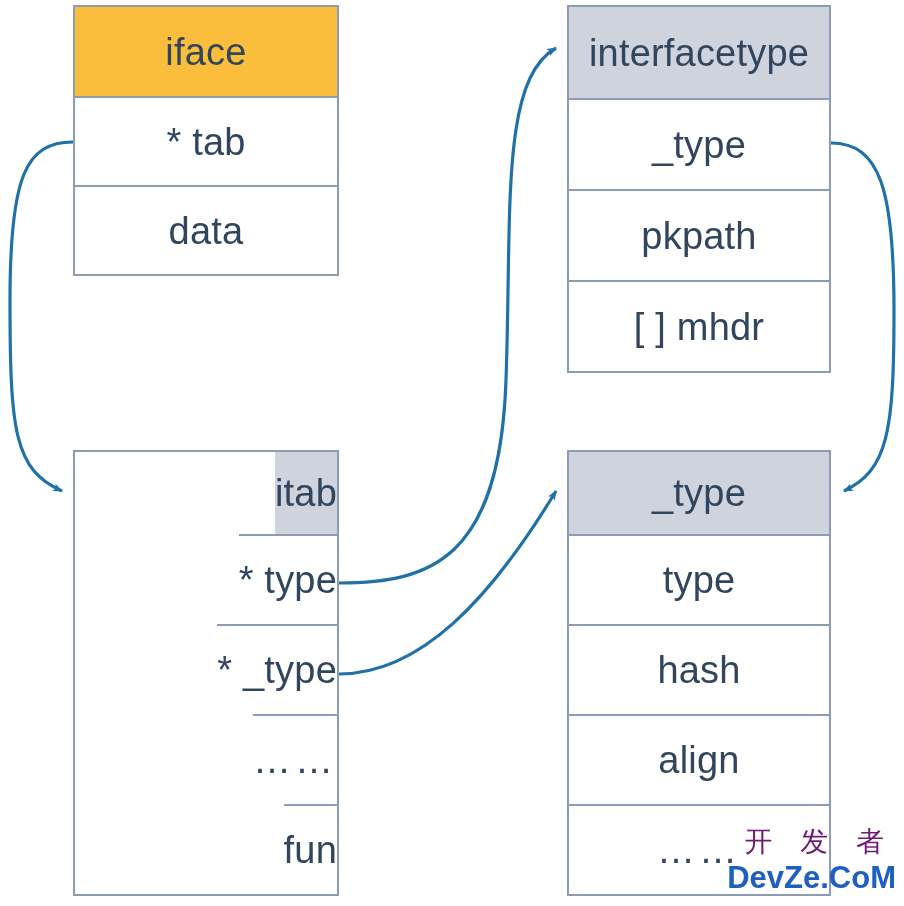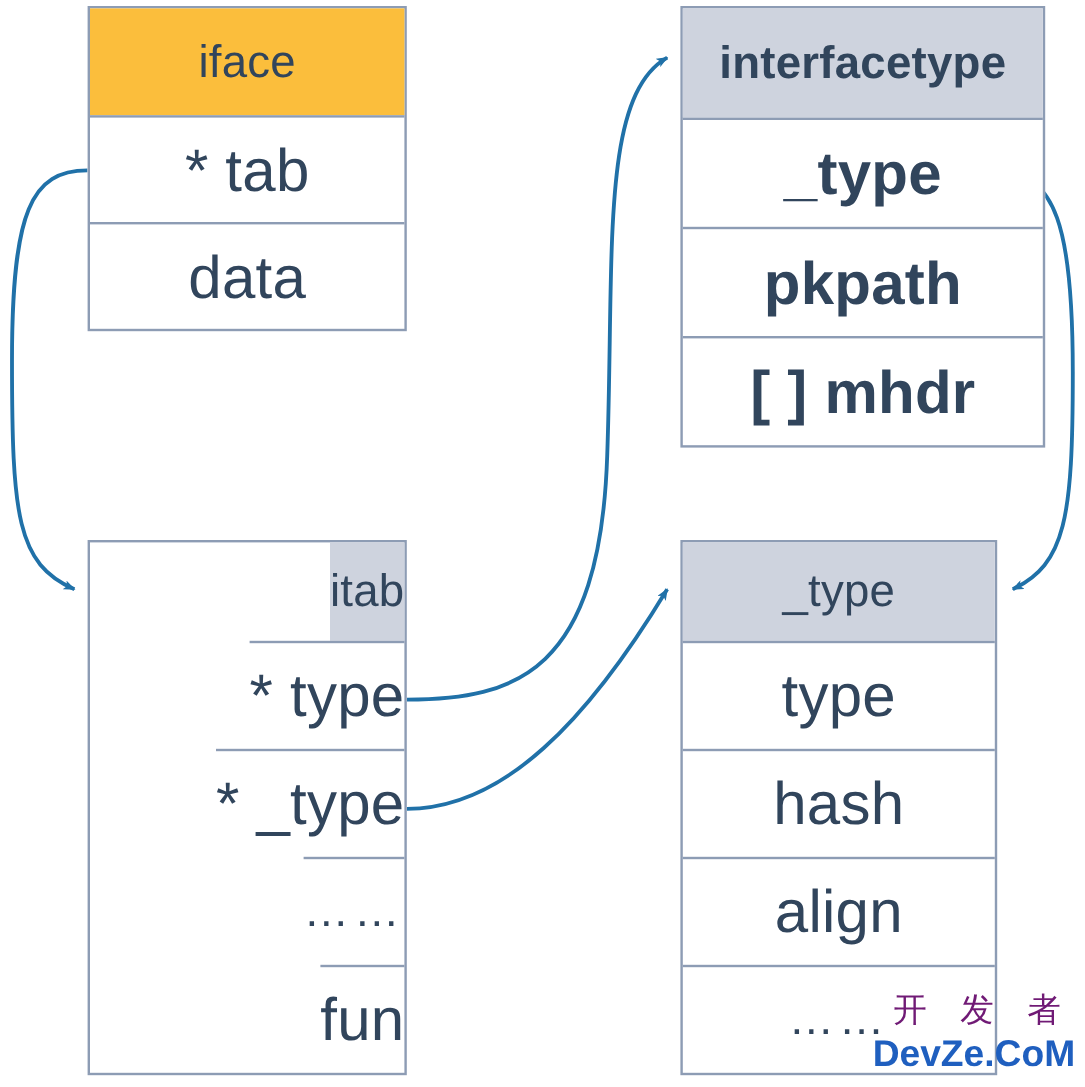--- a/index.html
+++ b/index.html
@@ -32,21 +32,21 @@
     flex-direction: column;
     border: 2px solid #8D9CB4;
     background: #ffffff;
   }
   .struct-row {
     box-sizing: border-box;
     display: flex;
     align-items: center;
     justify-content: center;
     color: #31455C;
-    font-size: 50px;
+    font-size: 38px;
     line-height: 1;
     letter-spacing: 0.2px;
     white-space: nowrap;
     border-top: 2px solid #8D9CB4;
   }
   .struct-row.header {
     border-top: none;
     font-size: 38px;
   }
   .struct-row.header.gray {
@@ -55,21 +55,21 @@
   .struct-row.header.orange {
     background: #FBBE3C;
   }
   .struct-row.dots {
     letter-spacing: 4px;
     font-size: 38px;
   }
   
   #box-iface   { left: 73px;  top: 5px;   width: 266px; }
   #box-itab    { left: 73px;  top: 450px; width: 266px; align-items: flex-end; }
-  #box-iftype  { left: 567px; top: 5px;   width: 304px; font-weight: bold; }
+  #box-iftype  { left: 567px; top: 5px;   width: 264px; }
   #box-type    { left: 567px; top: 450px; width: 264px; }
 
   #box-iface  .struct-row { height: 89px; }
   #box-iface  .struct-row.header { height: 89px; }
 
   #box-itab   .struct-row { height: 90px; }
   #box-itab   .struct-row.header { height: 82px; }
 
   #box-iftype .struct-row { height: 91px; }
   #box-iftype .struct-row.header { height: 91px; }

